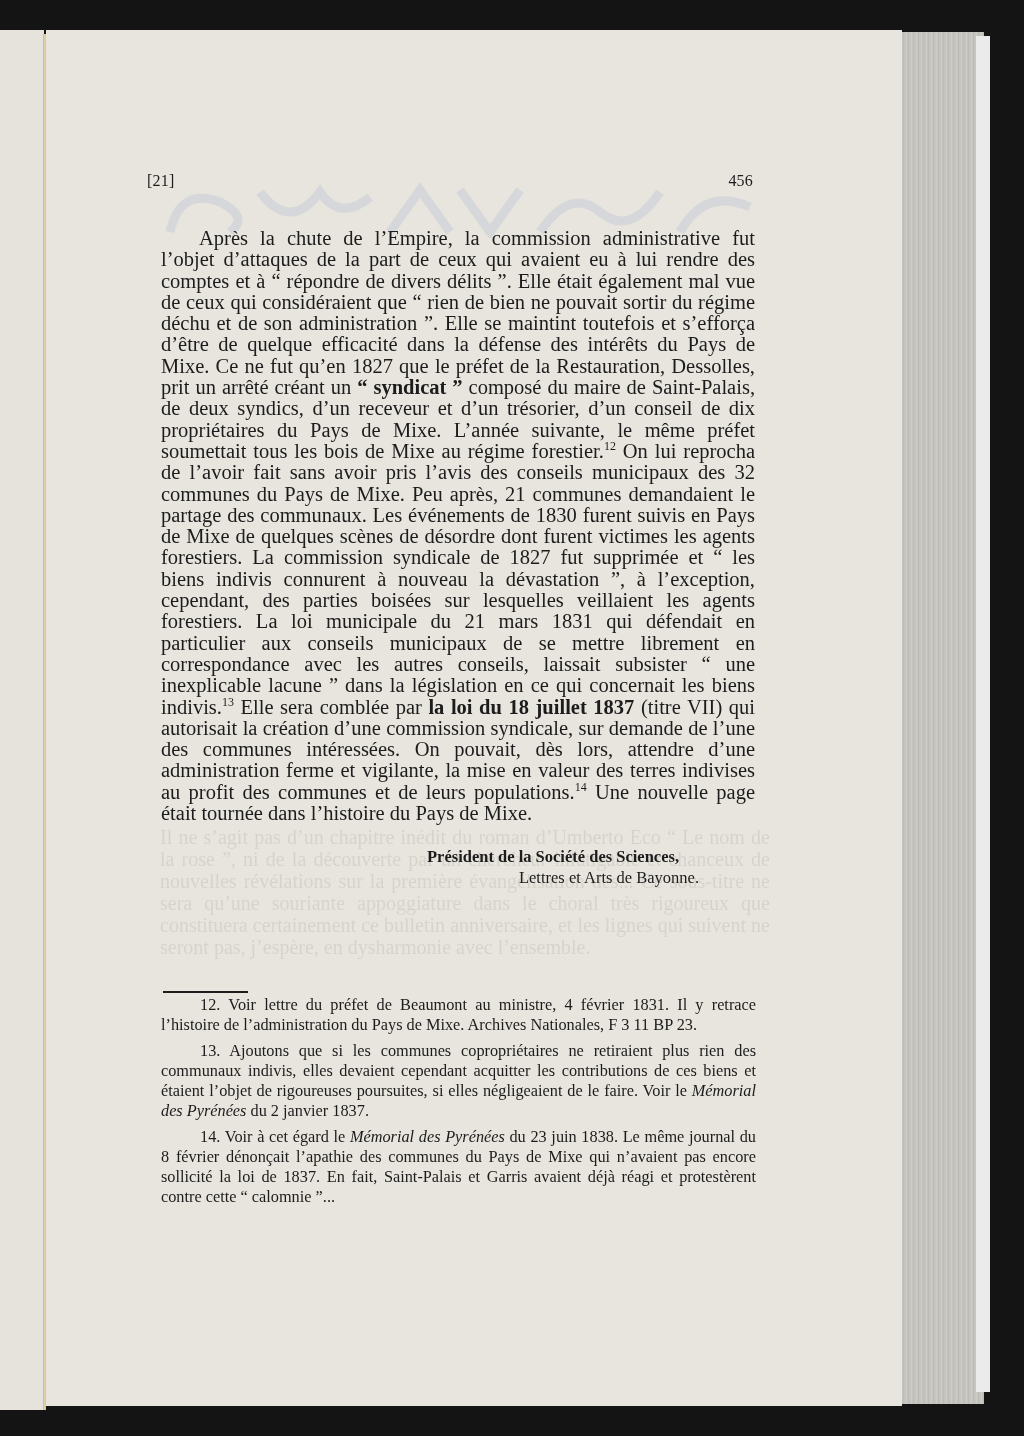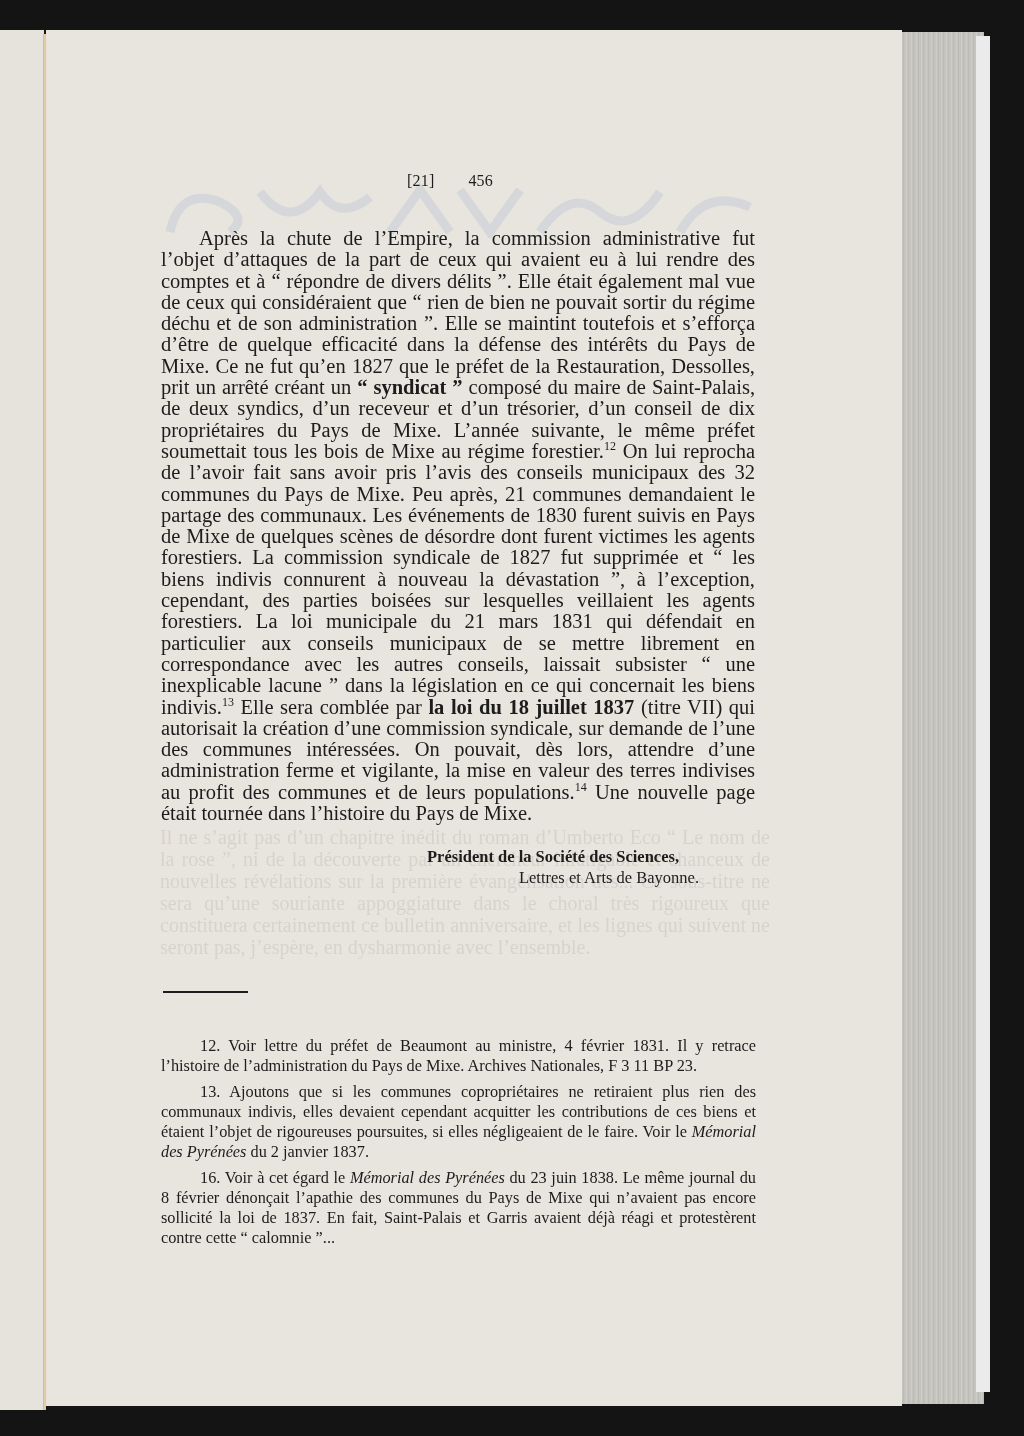--- a/index.html
+++ b/index.html
@@ -33,21 +33,21 @@
     .ornament {
       position: absolute; left: 160px; top: 182px; width: 600px; height: 56px;
     }
     .showthrough {
       position: absolute; left: 160px; top: 826px; width: 610px;
       font-size: 20px; line-height: 22px; color: #c9c6bf; text-align: justify;
       opacity: .55;
     }
     .running-head {
       position: absolute; left: 147px; top: 172px; width: 606px;
-      display: flex; justify-content: center; font-size: 16px;
+      display: flex; justify-content: space-between; font-size: 16px;
       letter-spacing: .2px;
       gap: 34px;
     }
     .body-text {
       position: absolute; left: 161px; top: 228px; width: 594px;
       font-size: 20.5px; line-height: 21.3px; text-align: justify;
       text-align-last: left;
     }
     .body-text p { margin: 0; text-indent: 38px; }
     .body-text sup { font-size: 12px; vertical-align: 8px; line-height: 0; }
@@ -55,21 +55,21 @@
       position: absolute; left: 400px; top: 846px; width: 360px;
     }
     .sig-name { font-size: 20px; padding-left: 84px; }
     .sig-line { font-size: 16.5px; line-height: 21px; }
     .sig-line.l1 { margin-top: 0; padding-left: 27px; font-weight: bold; }
     .sig-line.l2 { padding-left: 58px; text-align: center; }
     .rule {
       position: absolute; left: 163px; top: 991px; width: 85px; height: 2px; background: #1c1c1c;
     }
     .notes {
-      position: absolute; left: 161px; top: 1036px; width: 595px;
+      position: absolute; left: 161px; top: 995px; width: 595px;
       font-size: 16.3px; line-height: 20px; text-align: justify;
     }
     .notes p { margin: 0 0 6px 0; text-indent: 39px; }
   </style>
 </head>
 <body>
 
 <div class="left-page"></div>
 <div class="gutter"></div>
 <div class="page-stack"></div>
@@ -97,14 +97,14 @@
 <div class="signature">
   <div class="sig-line l1">Président de la Société des Sciences,</div>
   <div class="sig-line l2">Lettres et Arts de Bayonne.</div>
 </div>
 
 <div class="rule"></div>
 
 <div class="notes">
   <p>12. Voir lettre du préfet de Beaumont au ministre, 4 février 1831. Il y retrace l’histoire de l’administration du Pays de Mixe. Archives Nationales, F 3 11 BP 23.</p>
   <p><span>13. Ajoutons que si les communes copropriétaires ne retiraient plus rien des communaux indivis, elles devaient cependant acquitter les contributions de ces biens et étaient l’objet de rigoureuses poursuites, si elles négligeaient de le faire. Voir le </span><i>Mémorial des Pyrénées</i><span> du 2 janvier 1837.</span></p>
-  <p><span>16. Voir à cet égard le </span><i>Mémorial des Pyrénées</i><span> du 23 juin 1838. Le même journal du 8 février dénonçait l’apathie des communes du Pays de Mixe qui n’avaient pas encore sollicité la loi de 1837. En fait, Saint-Palais et Garris avaient déjà réagi et protestèrent contre cette “ calomnie ”...</span></p>
+  <p><span>14. Voir à cet égard le </span><i>Mémorial des Pyrénées</i><span> du 23 juin 1838. Le même journal du 8 février dénonçait l’apathie des communes du Pays de Mixe qui n’avaient pas encore sollicité la loi de 1837. En fait, Saint-Palais et Garris avaient déjà réagi et protestèrent contre cette “ calomnie ”...</span></p>
 </div>
 
 </body></html>

